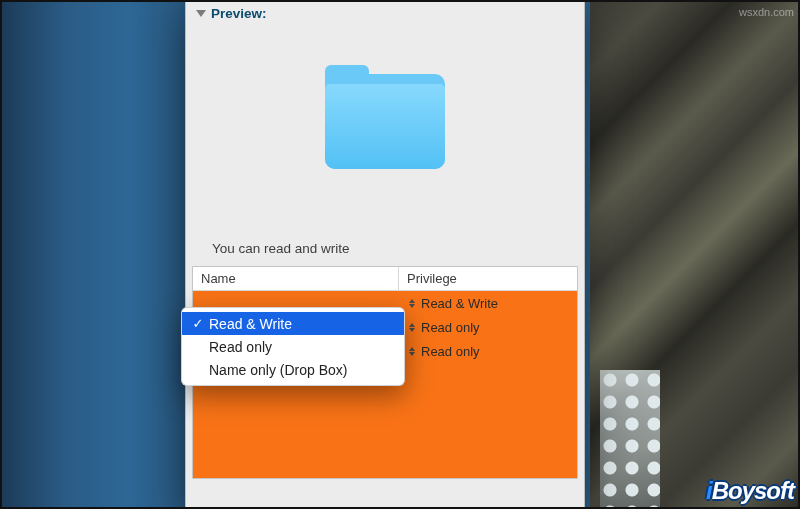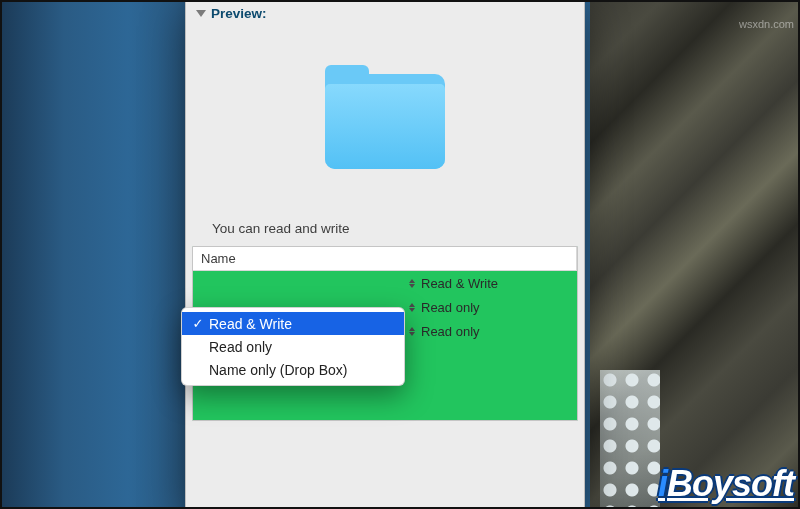--- a/index.html
+++ b/index.html
@@ -46,25 +46,25 @@
   }
   .folder-tab {
     position:absolute; left:0; top:-9px; width:44px; height:16px;
     background:#6ac9f7; border-radius:6px 6px 0 0;
   }
   .folder-front {
     position:absolute; left:0; top:10px; width:120px; height:85px;
     background:linear-gradient(180deg,#87d9fd 0%,#53c1f5 100%);
     border-radius:5px 5px 10px 10px;
   }
-  .perm-status { padding: 2px 12px 10px 26px; font-size:13.5px; color:#3d3d3d; }
+  .perm-status { padding: 2px 12px 10px 26px; font-size:13.5px; color:#3d3d3d;margin-top:20px; }
 
   .perm-table-wrap {
-    margin:0 6px 0 6px; border:1px solid #c5c5c5; background:#22c55e;
-    height:175px; position:relative; border-radius:1px;
+    margin:0 6px 0 6px; border:1px solid #c5c5c5; background:#f97316;
+    height:213px; position:relative; border-radius:1px;
   }
   .perm-head-row { display:flex; height:24px; border-bottom:1px solid #d8d8d8; background:#fff; }
   .perm-head-cell {
     padding:4px 8px; font-size:13px; color:#3b3b3b; display:flex; align-items:center;
   }
   .col-name { flex:1; border-right:1px solid #d8d8d8; }
   .col-priv { width:178px; }
   .priv-rows { position:absolute; right:0; top:24px; width:178px; }
   .priv-row { height:24px; display:flex; align-items:center; gap:4px; padding:0 8px; font-size:13px; }
   .stepper {
@@ -81,29 +81,29 @@
     padding:4px 0; z-index:20;
   }
   .menu-row { height:23px; display:flex; align-items:center; padding:0 12px 0 10px; font-size:14px; color:#222; gap:5px; }
   .menu-row.selected { background:#1763e5; color:#fff; }
   .check { width:12px; text-align:center; font-size:13px; }
   .menu-row:not(.selected) .check { visibility:hidden; }
 
   
   .watermark {
     position:absolute; right:6px; bottom:4px; font-family: "Arial Black", Arial, sans-serif;
-    font-weight:900; font-style:italic; font-size:36px; color:#fff;
+    font-weight:900; font-style:italic; font-size:24px; color:#fff;
     text-shadow:0 0 1px #0a3a7a, 2px 0 0 #0a3a7a, -2px 0 0 #0a3a7a, 0 2px 0 #0a3a7a, 0 -2px 0 #0a3a7a;
-    letter-spacing:-1px; z-index:30;text-decoration:underline;
+    letter-spacing:-1px; z-index:30;
   }
   .watermark .accent { color:#2a8cff; font-style:italic; }
 
   
   .frame-border { position:absolute; inset:0; border:2px solid #111; pointer-events:none; z-index:40; }
-  .small-wm { position:absolute; right:6px; top:18px; font-size:11px; color:rgba(255,255,255,.45); z-index:35; writing-mode:horizontal-tb; }
+  .small-wm { position:absolute; right:6px; top:6px; font-size:11px; color:rgba(255,255,255,.45); z-index:35; writing-mode:horizontal-tb; }
 </style>
 </head>
 <body>
 
 <div class="desktop">
   <div class="cliff"></div>
   <div class="waves"></div>
 
   <div class="info-window">
 
@@ -119,20 +119,21 @@
         <div class="folder-front"></div>
       </div>
     </div>
 
 
     <div class="perm-status">You can read and write</div>
 
     <div class="perm-table-wrap">
       <div class="perm-head-row">
         <div class="perm-head-cell col-name">Name</div>
+        <div class="perm-head-cell col-priv">Privilege</div>
       </div>
       <div class="priv-rows">
         <div class="priv-row">
           <span class="stepper">
               <span class="up"></span>
               <span class="down"></span>
             </span>
           <span>Read &amp; Write</span>
         </div>
         <div class="priv-row">

